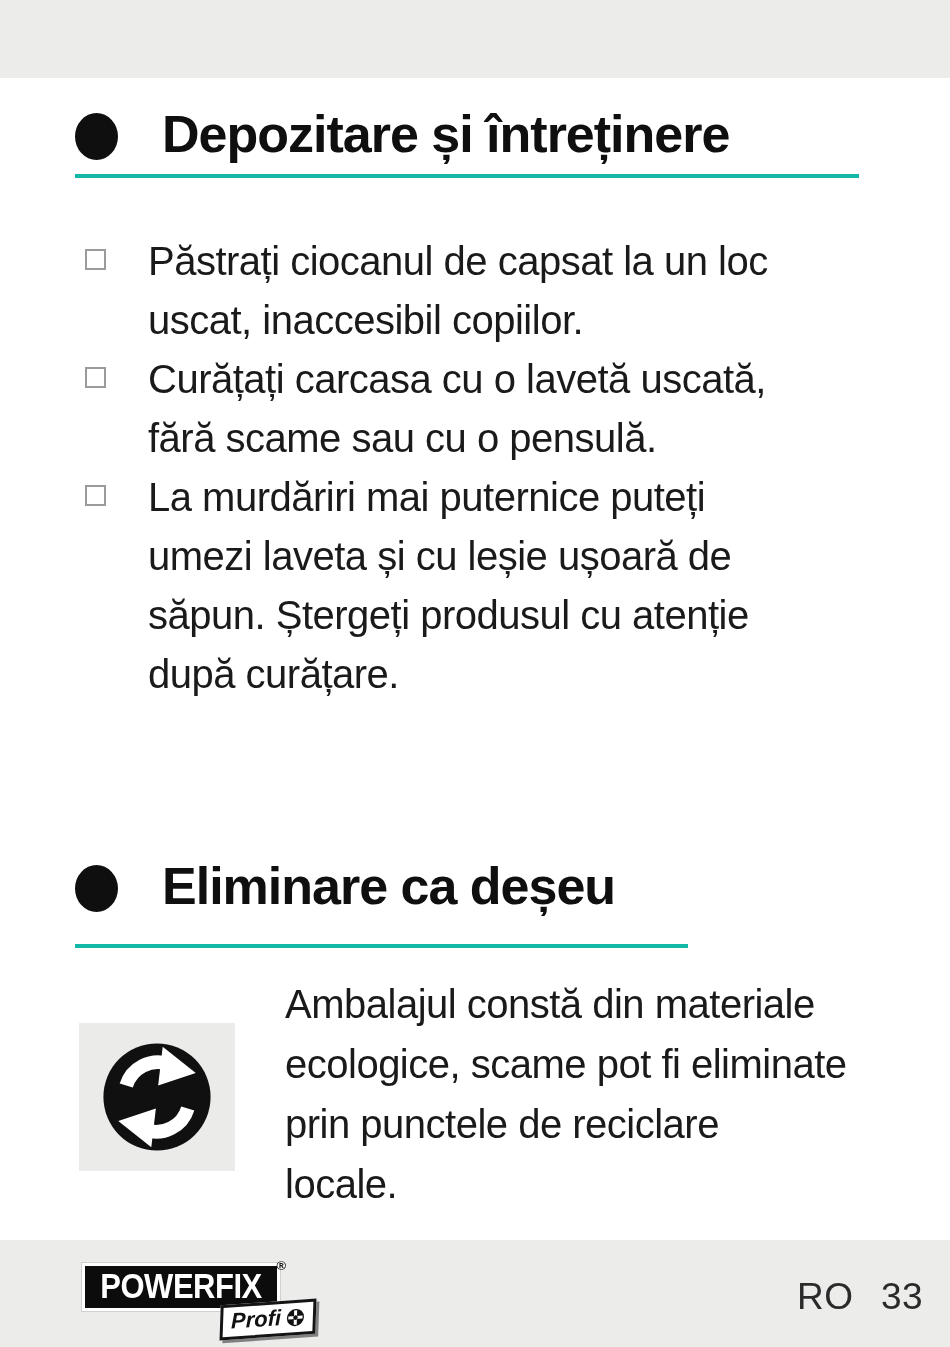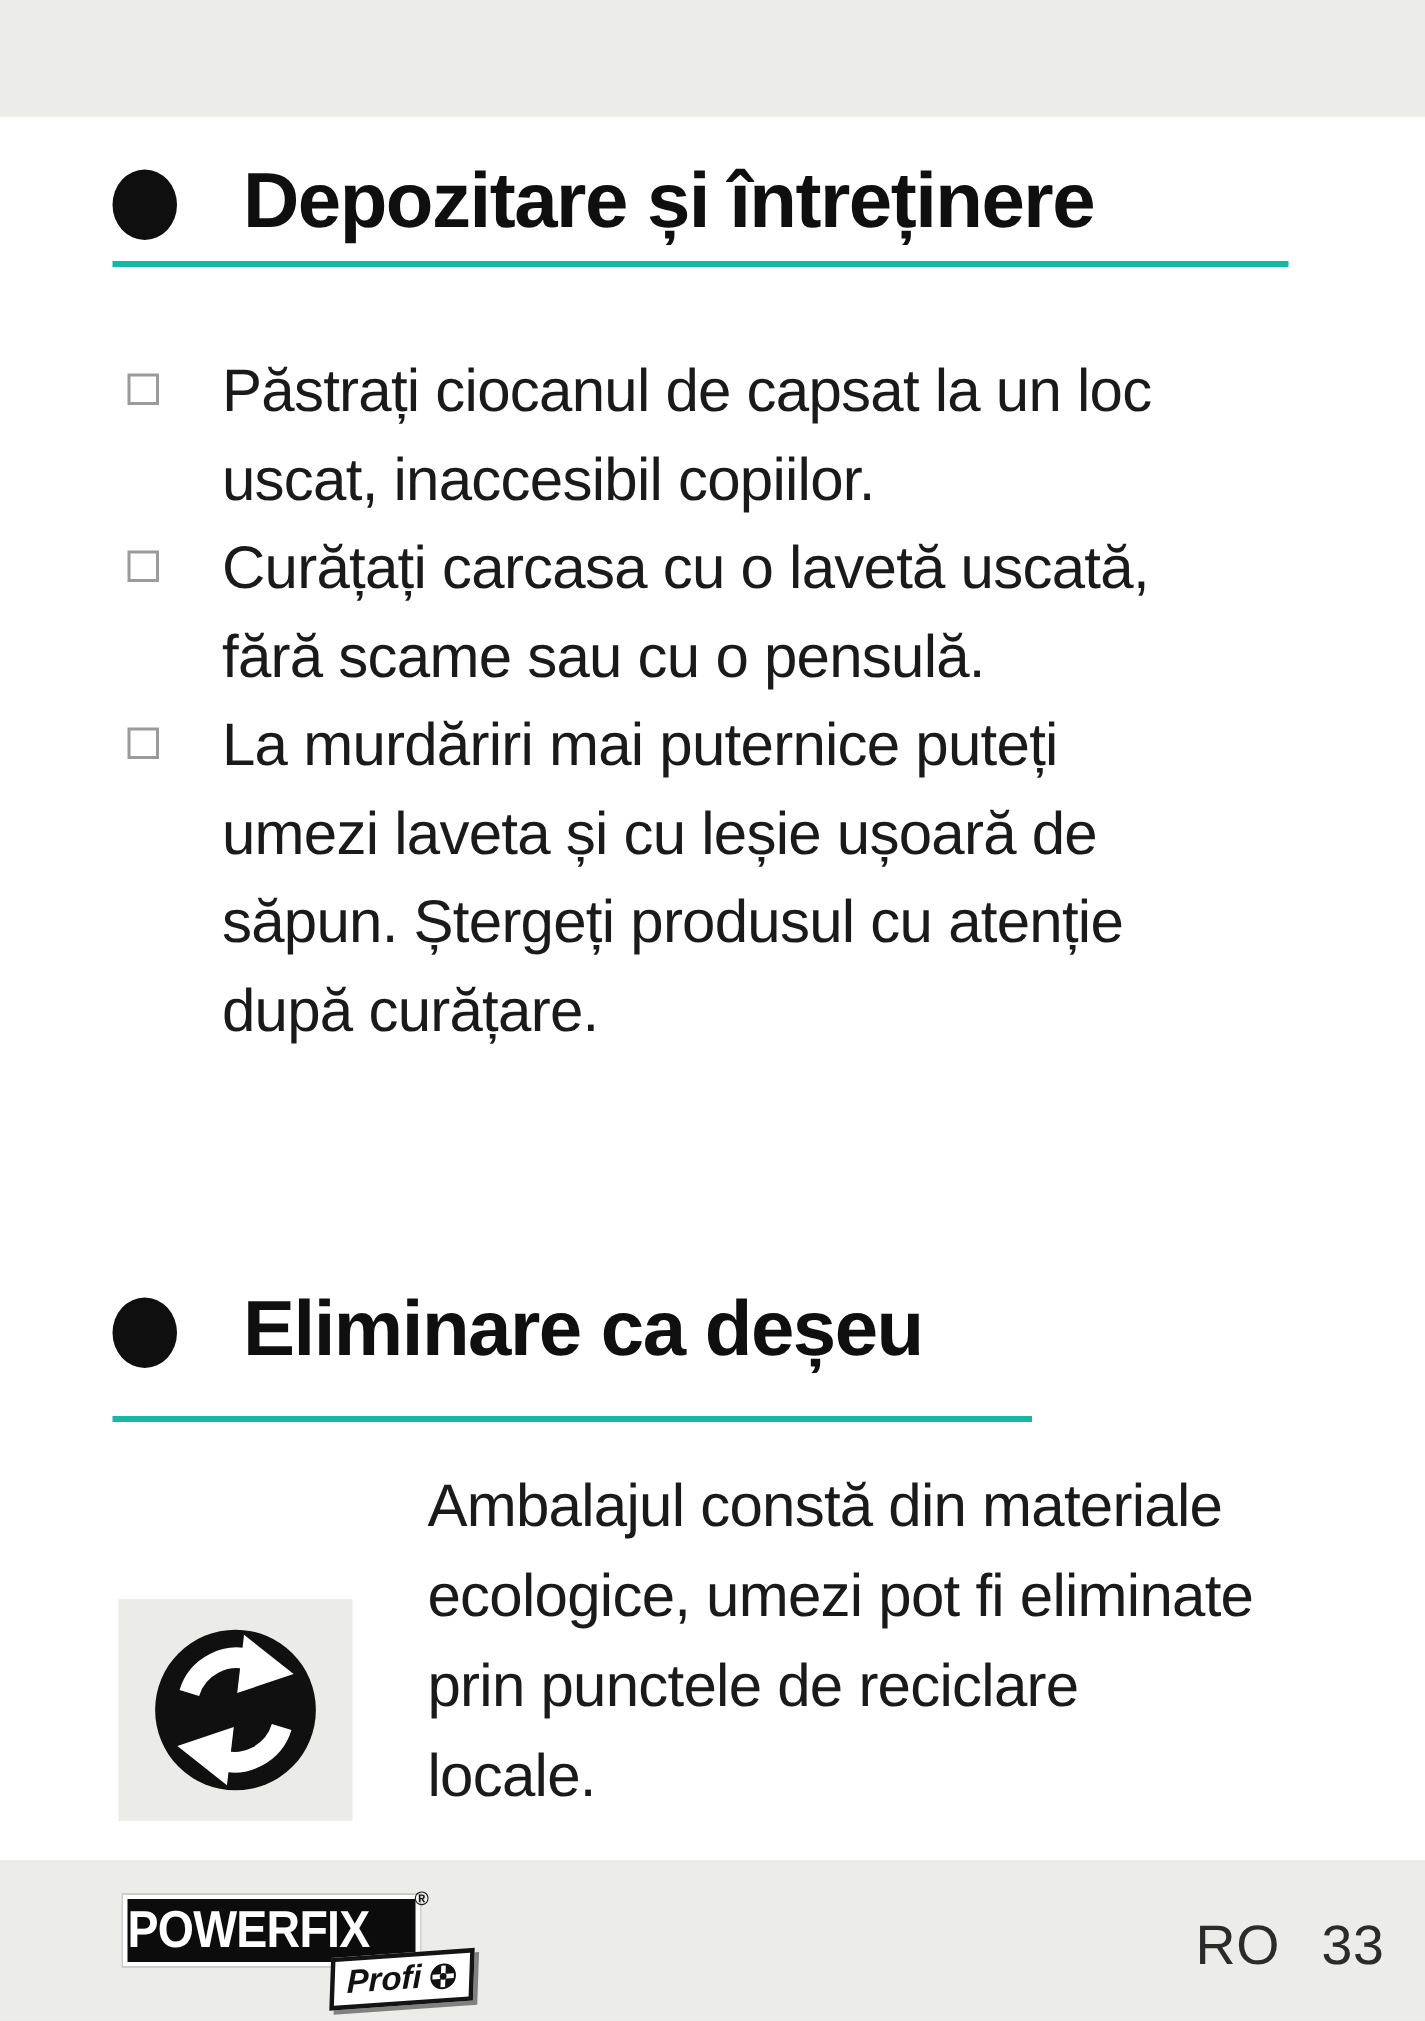--- a/index.html
+++ b/index.html
@@ -35,34 +35,34 @@
     flex:0 0 auto;width:17px;height:17px;border:2px solid #9b9b9b;
     background:#fff;margin-top:17px;
   }
   .li .li-text{margin-left:42px;}
   .ln{
     font-size:40px;line-height:59px;white-space:nowrap;
     letter-spacing:-0.5px;color:#1a1a1a;
   }
 
   
-  .recycle{position:absolute;left:79px;top:980px;display:flex;align-items:flex-end;}
+  .recycle{position:absolute;left:79px;top:980px;display:flex;align-items:center;}
   .icon-box{
     flex:0 0 auto;width:156px;height:148px;background:#ebebea;
     display:flex;align-items:center;justify-content:center;
   }
   .recycle .p-text{margin-left:50px;margin-top:-6px;}
   .recycle .ln{line-height:60px;}
 
   
   .footer-logo{position:absolute;left:82px;top:1263px;width:240px;height:74px;}
   .pf-box{
     position:absolute;left:0;top:0;width:192px;height:42px;
     background:#0c0c0c;border:3px solid #ffffff;outline:1px solid #d0d0cf;
-    display:flex;align-items:center;justify-content:flex-start;
+    display:flex;align-items:center;justify-content:center;
   }
   .pf-text{
     color:#ffffff;font-size:31px;font-weight:700;letter-spacing:-0.5px;
     transform:scaleY(1.12);white-space:nowrap;
   }
   .pf-reg{
     position:absolute;right:-9px;top:-8px;font-size:13px;color:#1a1a1a;
     font-weight:700;
   }
   .profi-badge{
@@ -137,21 +137,21 @@
       <svg width="114" height="114" viewBox="0 0 100 100">
         <circle cx="50" cy="50" r="47" fill="#101010"></circle>
         <path d="M23 40 A29 29 0 0 1 60 21" fill="none" stroke="#ffffff" stroke-width="12"></path>
         <polygon points="55,6 84,29 51,40" fill="#ffffff"></polygon>
         <path d="M77 60 A29 29 0 0 1 40 79" fill="none" stroke="#ffffff" stroke-width="12"></path>
         <polygon points="45,94 16,71 49,60" fill="#ffffff"></polygon>
       </svg>
     </div>
     <div class="p-text">
       <div class="ln">Ambalajul constă din materiale</div>
-      <div class="ln">ecologice, umezi pot fi eliminate</div>
+      <div class="ln">ecologice, scame pot fi eliminate</div>
       <div class="ln">prin punctele de reciclare</div>
       <div class="ln">locale.</div>
     </div>
   </div>
 
   <div class="footer-logo">
     <div class="pf-box">
       <span class="pf-text">POWERFIX</span>
       <span class="pf-reg">®</span>
     </div>

